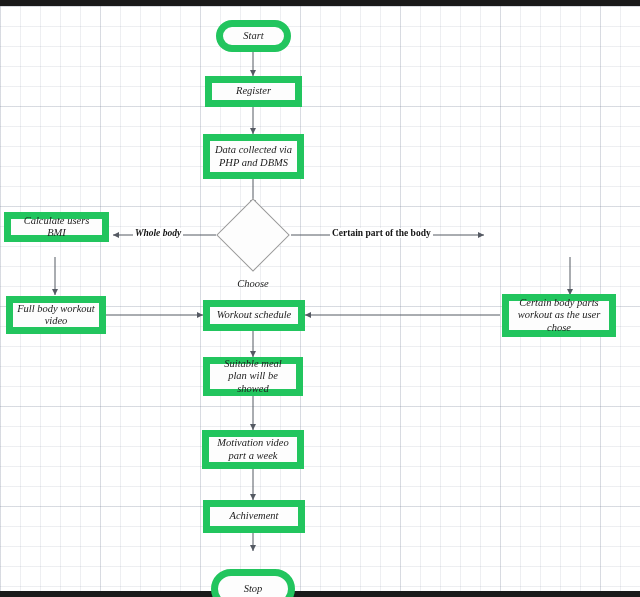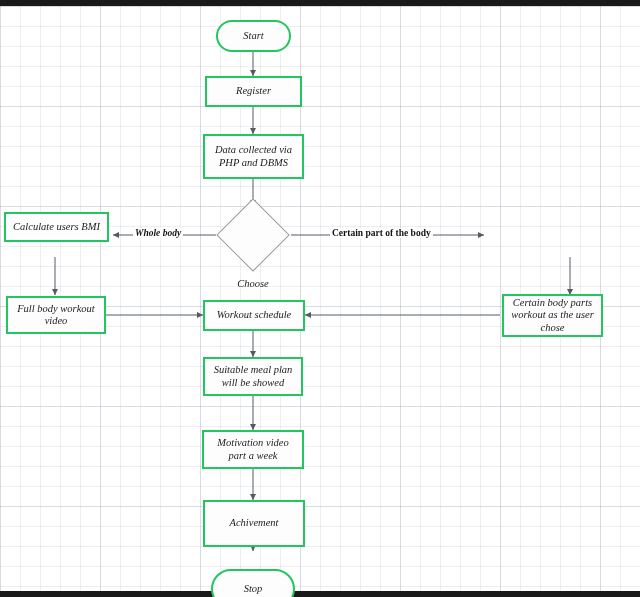--- a/index.html
+++ b/index.html
@@ -33,21 +33,21 @@
       linear-gradient(to right, rgba(120,130,150,.18) 1px, transparent 1px),
       linear-gradient(to bottom, rgba(120,130,150,.18) 1px, transparent 1px);
     background-size:100px 100px;
   }
 
   svg#wires{position:absolute;left:0;top:0;width:640px;height:597px;}
 
   .node{
     position:absolute;
     box-sizing:border-box;
-    border:2px solid #22c55e;
+    border:7px solid #22c55e;
     background:#fdfdfd;
     color:#1c1c1c;
     display:flex;align-items:center;justify-content:center;
     text-align:center;
     font-style:italic;
     font-size:10.5px;
     line-height:12.5px;
     padding:2px 4px;
   }
   .term{border-radius:22px;}
@@ -128,29 +128,29 @@
   <div class="node" style="left:203px;top:134px;width:101px;height:45px;">Data collected via PHP and DBMS</div>
 
   <div class="decision" style="left:227px;top:209px;width:52px;height:52px;"></div>
   <div class="decision-label" style="left:217px;top:227px;width:72px;height:16px;margin-top:48px;">Choose</div>
 
   <div class="node" style="left:4px;top:212px;width:105px;height:30px;">Calculate users BMI</div>
 
 
   <div class="node" style="left:6px;top:296px;width:100px;height:38px;">Full body workout video</div>
 
-  <div class="node" style="left:502px;top:294px;width:101px;height:43px;">Certain body parts workout as the user chose</div>
+  <div class="node" style="left:502px;top:294px;width:114px;height:43px;">Certain body parts workout as the user chose</div>
 
   <div class="node" style="left:203px;top:300px;width:102px;height:31px;">Workout schedule</div>
 
   <div class="node" style="left:203px;top:357px;width:100px;height:39px;">Suitable meal plan will be showed</div>
 
   <div class="node" style="left:202px;top:430px;width:102px;height:39px;">Motivation video part a week</div>
 
-  <div class="node" style="left:203px;top:500px;width:102px;height:47px;">Achivement</div>
+  <div class="node" style="left:203px;top:500px;width:102px;height:33px;">Achivement</div>
 
   <div class="node term" style="left:211px;top:569px;width:84px;height:40px;">Stop</div>
 
   <div class="edge-label" style="left:133px;top:228px;font-style:italic;">Whole body</div>
 
   <div class="edge-label" style="left:330px;top:228px;">Certain part of the body</div>
 
 </div>
 
 </body></html>

